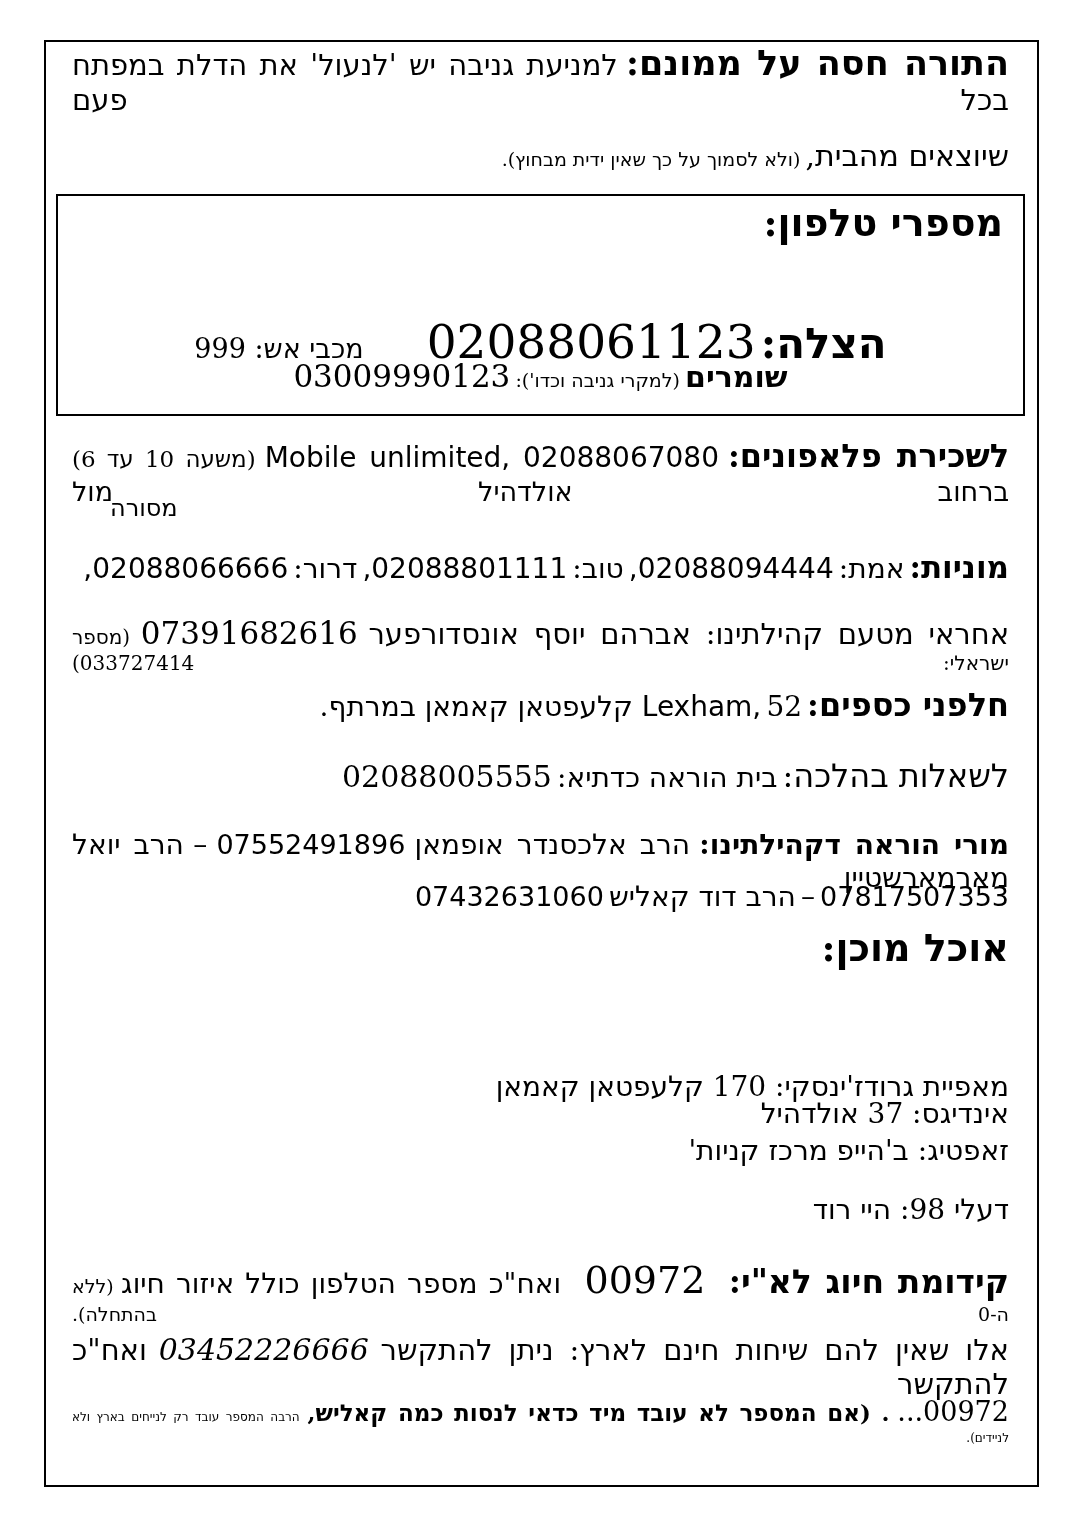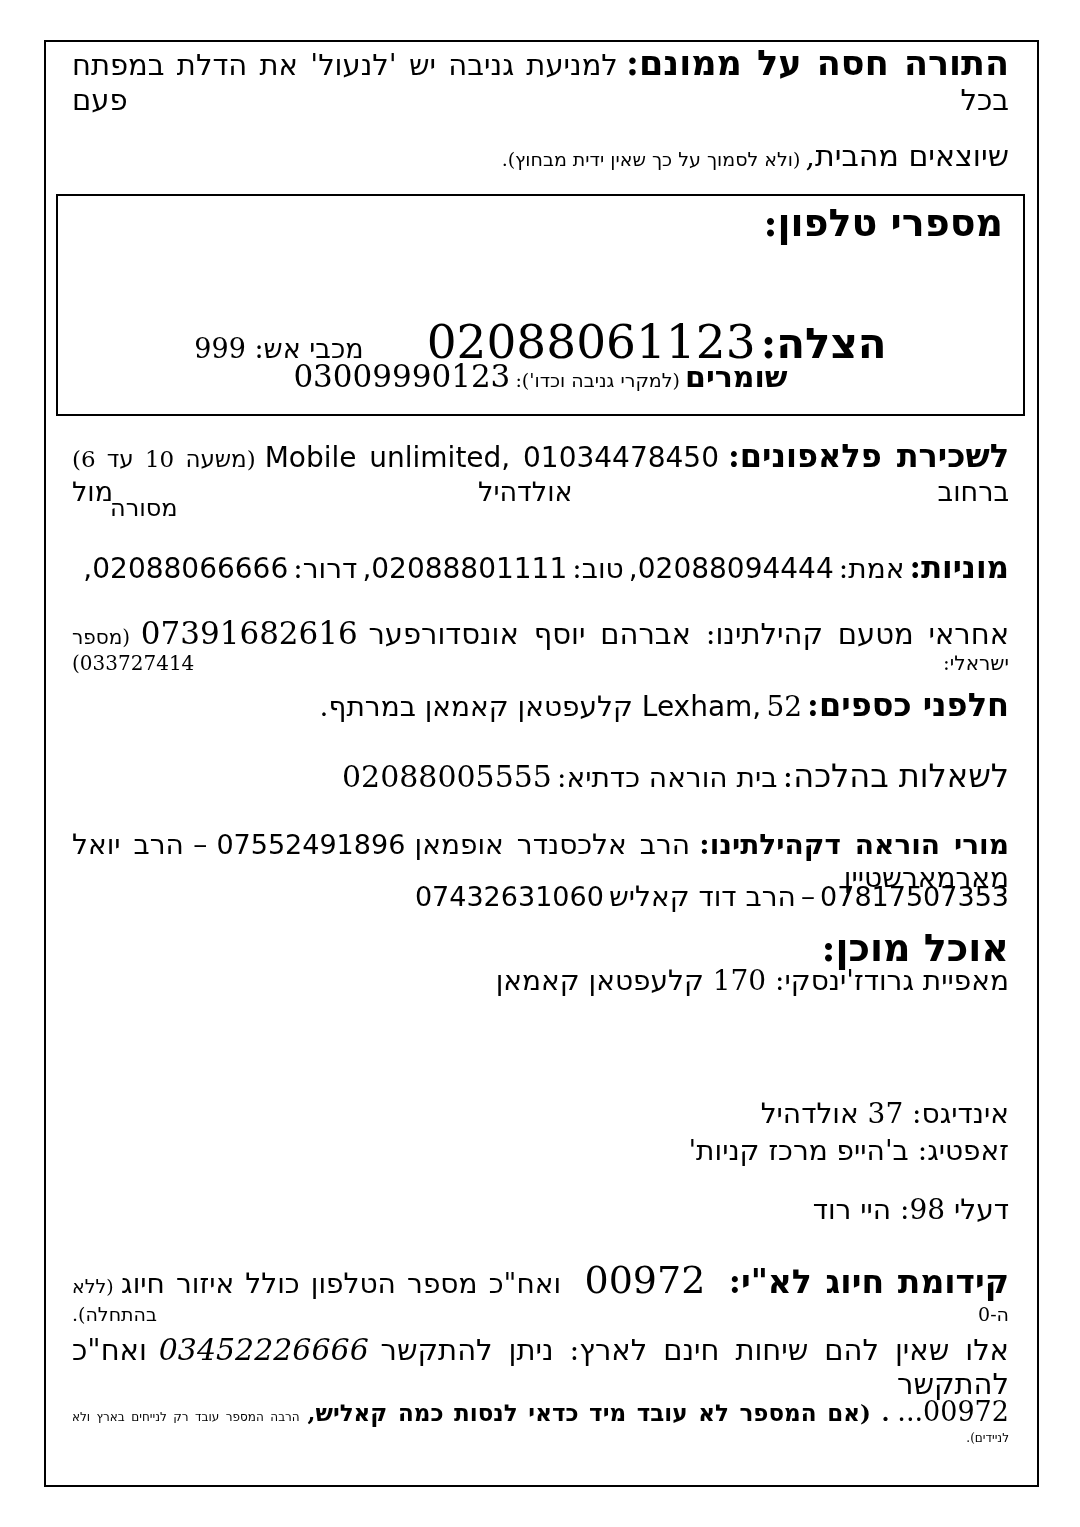--- a/index.html
+++ b/index.html
@@ -98,21 +98,21 @@
     </div>
     <div class="guardline">
       <span class="guards-label">שומרים</span>
       <span class="guards-note">(למקרי גניבה וכדו'):</span>
       <span class="guards-num">03009990123</span>
     </div>
   </div>
 
   <div class="line just rental" style="top:396px;">
     <span class="lbl">לשכירת פלאפונים:</span>
-    <span class="prov sans">Mobile unlimited, 01034478450</span>
+    <span class="prov sans">Mobile unlimited, 02088067080</span>
     <span class="hrs">(משעה 10 עד 6)</span>
     <span class="loc">ברחוב אולדהיל מול</span>
   </div>
   <div class="line leftal masorah" style="top:452px;">מסורה</div>
 
   <div class="line right taxis" style="top:507px;">
     <span class="lbl">מוניות:</span>
     <span class="t">אמת:</span>
     <span class="n sans">02088094444,</span>
     <span class="t">טוב:</span>
@@ -148,21 +148,21 @@
   </div>
   <div class="line right rabbis" style="top:838px;">
     <span class="n sans">07817507353</span>
     <span class="t">–</span>
     <span class="t">הרב דוד קאליש</span>
     <span class="n sans">07432631060</span>
   </div>
 
   <div class="line right foodtitle" style="top:884px;">אוכל מוכן:</div>
 
-  <div class="line right foodrow" style="top:922px;">מאפיית גרודז'ינסקי:  170 קלעפטאן קאמאן</div>
+  <div class="line right foodrow" style="top:1028px;">מאפיית גרודז'ינסקי:  170 קלעפטאן קאמאן</div>
   <div class="line right foodrow" style="top:1032px;margin-top:23px;">אינדיגס: 37 אולדהיל</div>
   <div class="line right foodrow" style="top:1092px;">זאפטיג: ב'הייפ מרכז קניות'</div>
   <div class="line right foodrow" style="top:1151px;">דעלי 98: היי רוד</div>
 
   <div class="line just dialing" style="top:1216px;">
     <span class="lbl">קידומת חיוג לא"י:</span>
     <span class="pref">00972</span>
     <span class="txt">ואח"כ מספר הטלפון כולל איזור חיוג</span>
     <span class="note">(ללא ה-0 בהתחלה).</span>
   </div>

